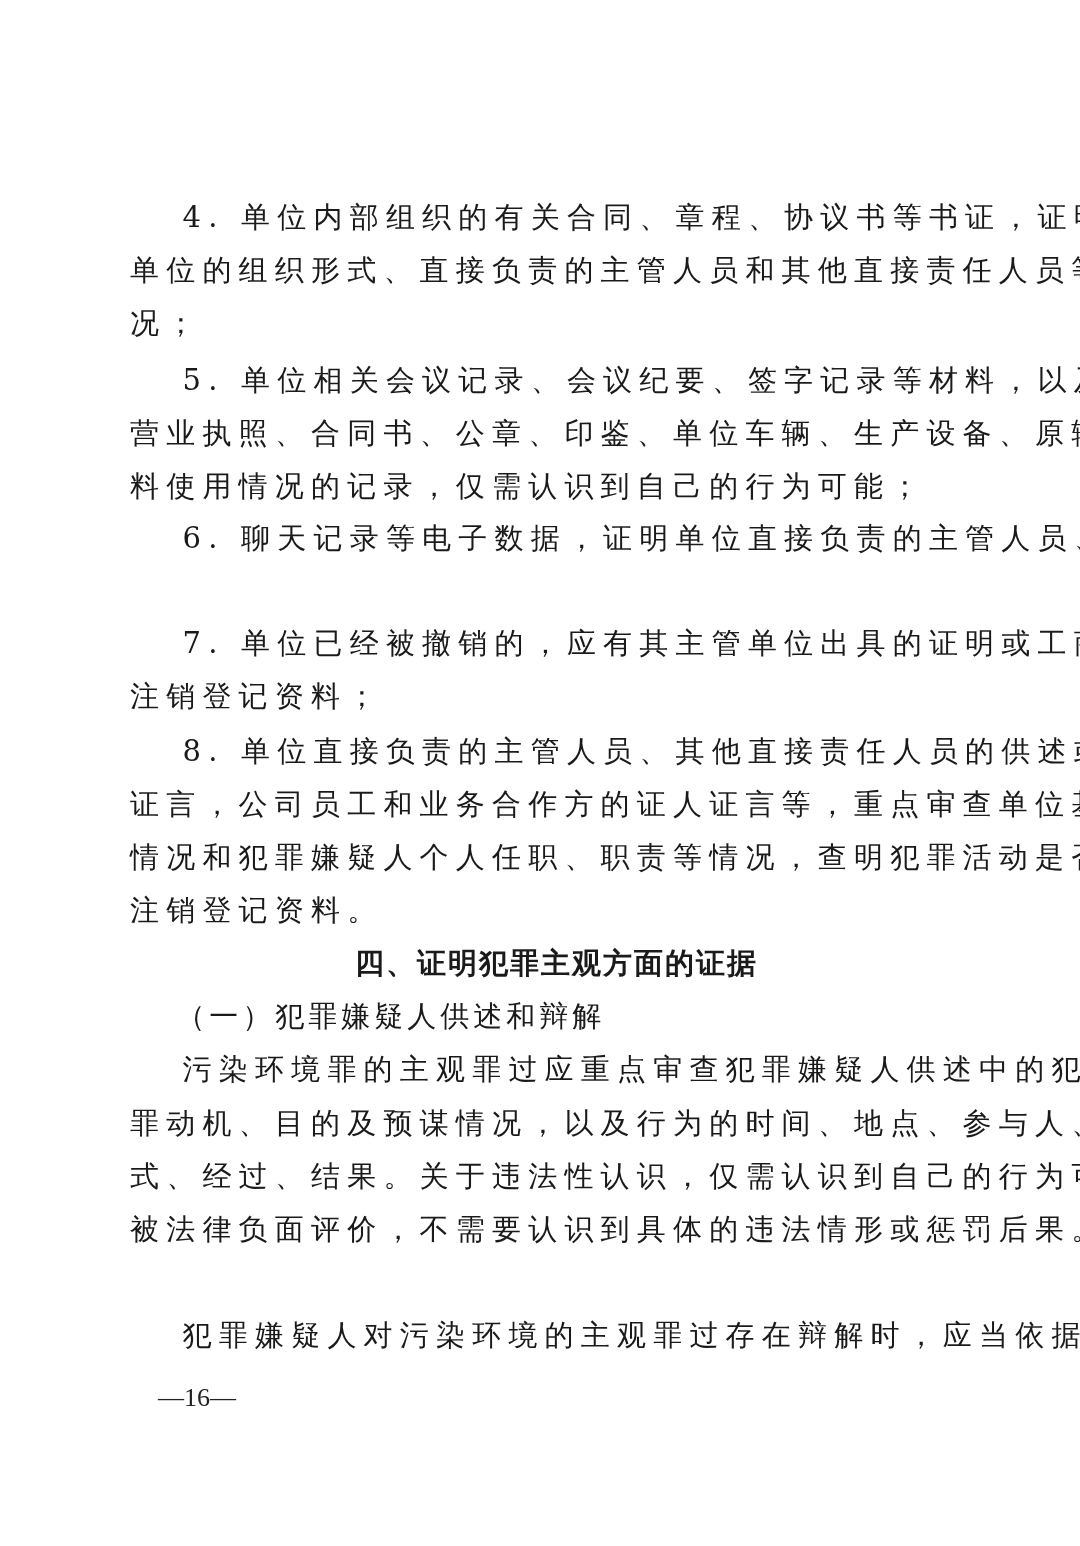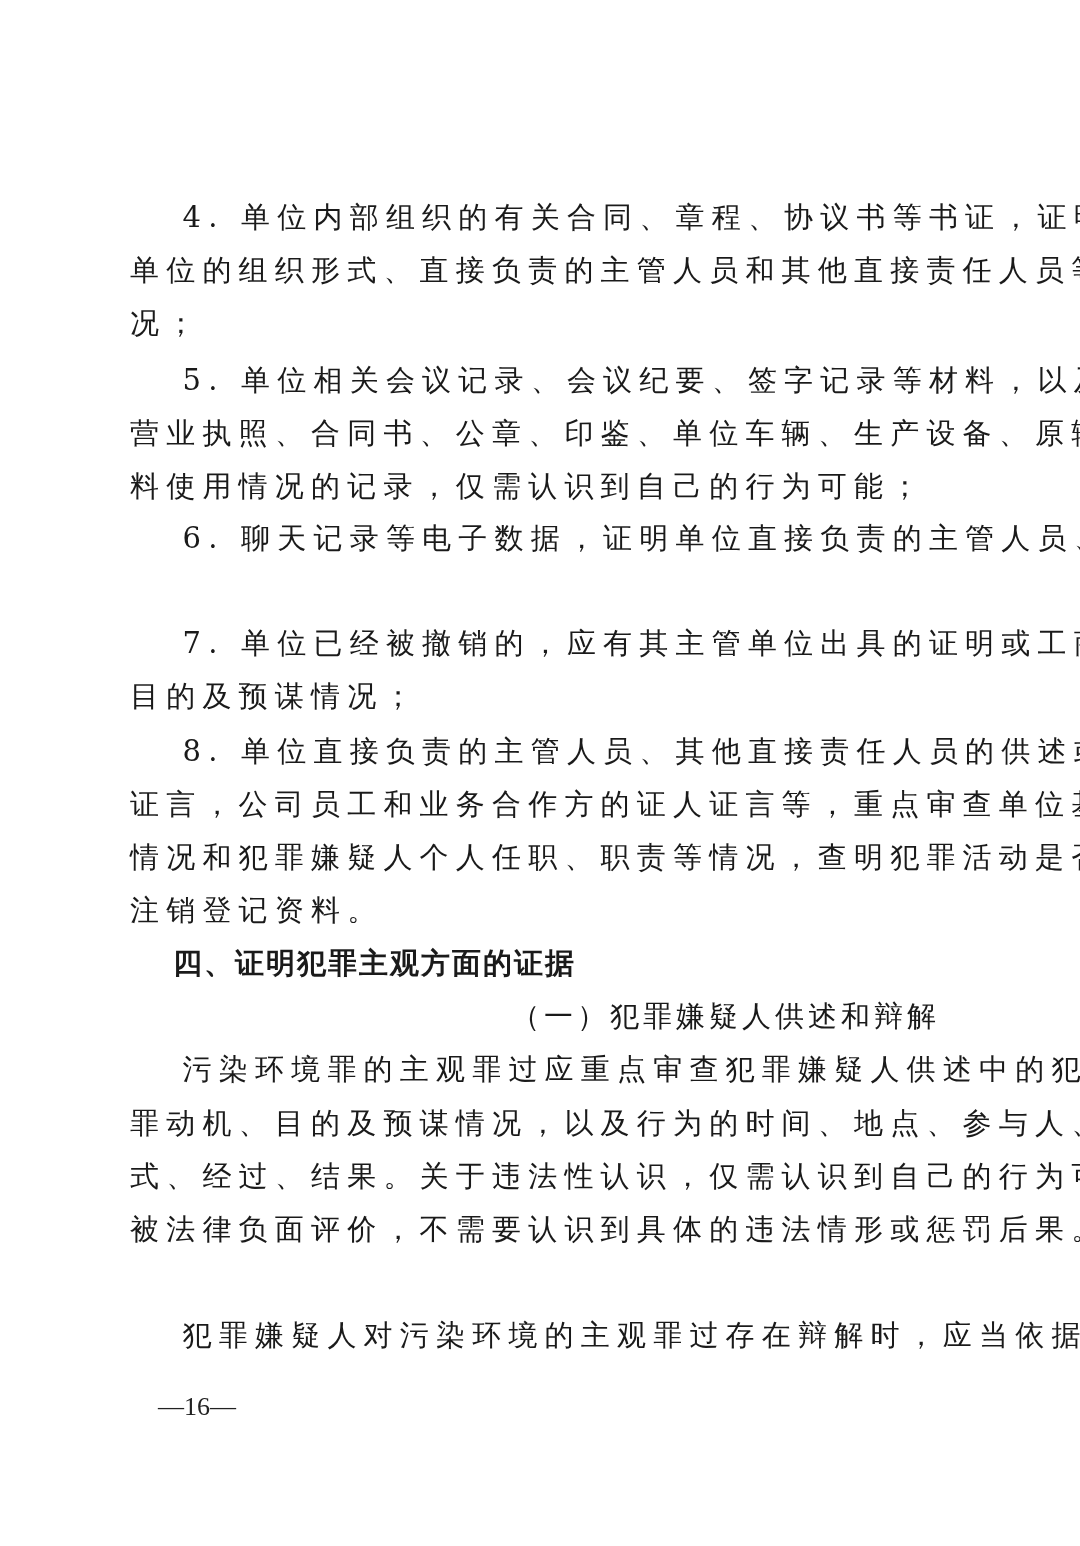--- a/index.html
+++ b/index.html
@@ -29,53 +29,52 @@
     height: 53px;
     font-size: 29px;
     line-height: 53px;
     white-space: nowrap;
     letter-spacing: 7.2px;
   }
   .heading {
     font-family: "DejaVu Sans", "Liberation Sans", sans-serif;
     font-weight: bold;
     letter-spacing: 2px;
+    text-align: center;
   }
   .subheading {
     letter-spacing: 4px;
-    text-align: right;
   }
   .page-number {
     position: absolute;
     left: 158px;
     top: 1378px;
     font-family: "Liberation Serif", "DejaVu Serif", serif;
     font-size: 26px;
     line-height: 40px;
     letter-spacing: 0;
     color: #222;
-    margin-top: 9px;
   }
 </style>
 </head>
 <body>
 
 <div class="page">
   <div class="line" style="top:191px">　&nbsp;4. 单位内部组织的有关合同、章程、协议书等书证，证明</div>
   <div class="line" style="top:244px">单位的组织形式、直接负责的主管人员和其他直接责任人员等情</div>
   <div class="line" style="top:297px">况；</div>
 
   <div class="line" style="top:354px">　&nbsp;5. 单位相关会议记录、会议纪要、签字记录等材料，以及</div>
   <div class="line" style="top:407px">营业执照、合同书、公章、印鉴、单位车辆、生产设备、原辅材</div>
   <div class="line" style="top:460px">料使用情况的记录，仅需认识到自己的行为可能；</div>
 
   <div class="line" style="top:512px">　&nbsp;6. 聊天记录等电子数据，证明单位直接负责的主管人员、</div>
 
   <div class="line" style="top:617px">　&nbsp;7. 单位已经被撤销的，应有其主管单位出具的证明或工商</div>
-  <div class="line" style="top:670px">目的及预谋情况；</div>
+  <div class="line" style="top:670px">注销登记资料；</div>
 
   <div class="line" style="top:725px">　&nbsp;8. 单位直接负责的主管人员、其他直接责任人员的供述或</div>
   <div class="line" style="top:778px">证言，公司员工和业务合作方的证人证言等，重点审查单位基本</div>
   <div class="line" style="top:831px">情况和犯罪嫌疑人个人任职、职责等情况，查明犯罪活动是否经</div>
   <div class="line" style="top:884px">注销登记资料。</div>
 
   <div class="line heading" style="top:937px">　&nbsp;四、证明犯罪主观方面的证据</div>
   <div class="line subheading" style="top:990px">　&nbsp;（一）犯罪嫌疑人供述和辩解</div>
 
   <div class="line" style="top:1043px">　&nbsp;污染环境罪的主观罪过应重点审查犯罪嫌疑人供述中的犯</div>

